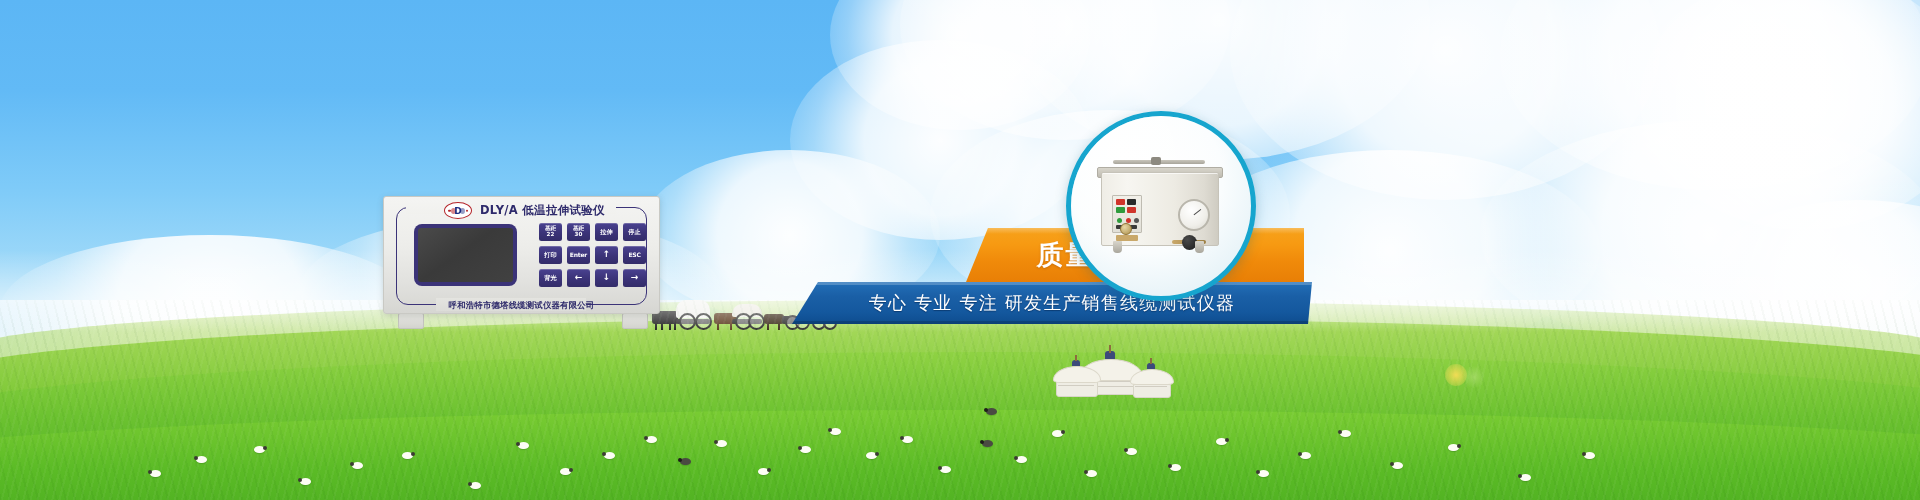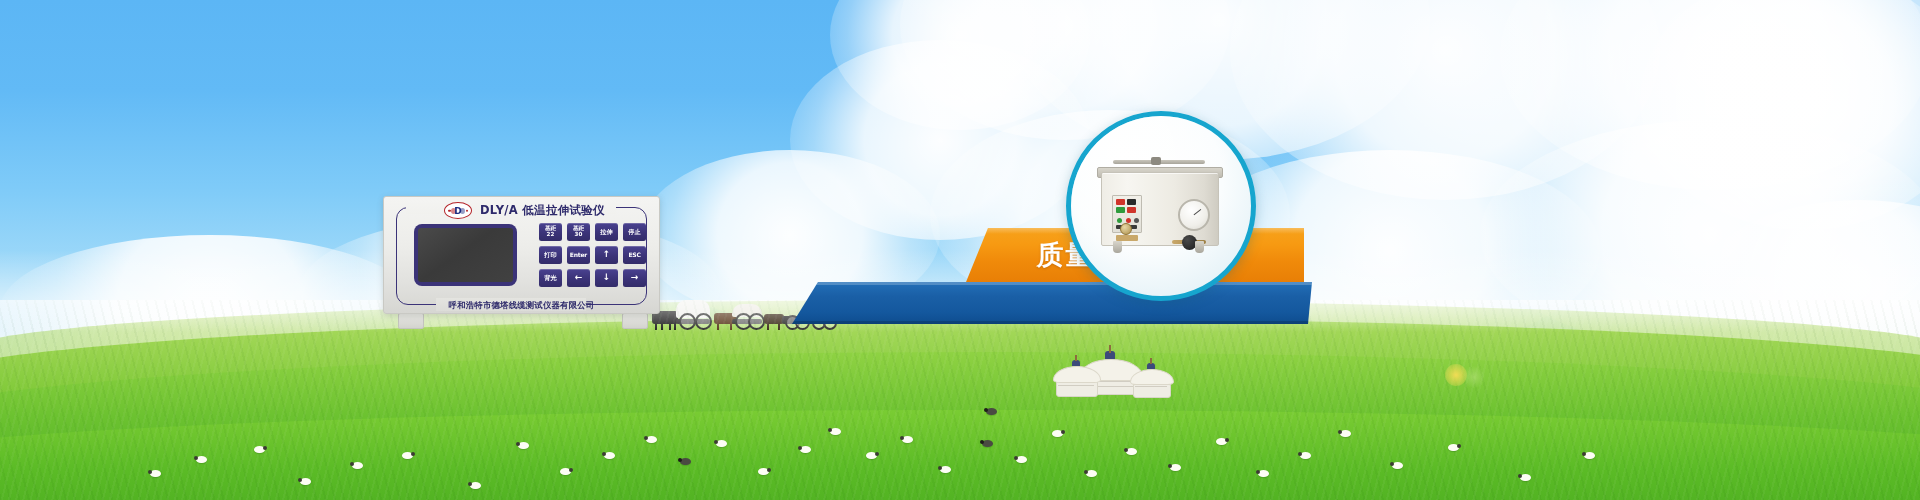--- a/index.html
+++ b/index.html
@@ -441,20 +441,21 @@
         <div class="key sym">↓</div>
         <div class="key sym">→</div>
       </div>
 
       <div class="inst-foot">呼和浩特市德塔线缆测试仪器有限公司</div>
     </div>
   </div>
 
   <div class="blue-banner">
     <div class="blue-top-edge"></div>
+    <span class="txt">专心   专业   专注   研发生产销售线缆测试仪器</span>
     <div class="blue-bot-edge"></div>
   </div>
 
   <div class="orange-banner">
     <div class="orange-top-hi"></div>
     <span class="txt">质量  责任  服务</span>
   </div>
 
   <div class="product-circle">
     <div class="pc-glow"></div>

